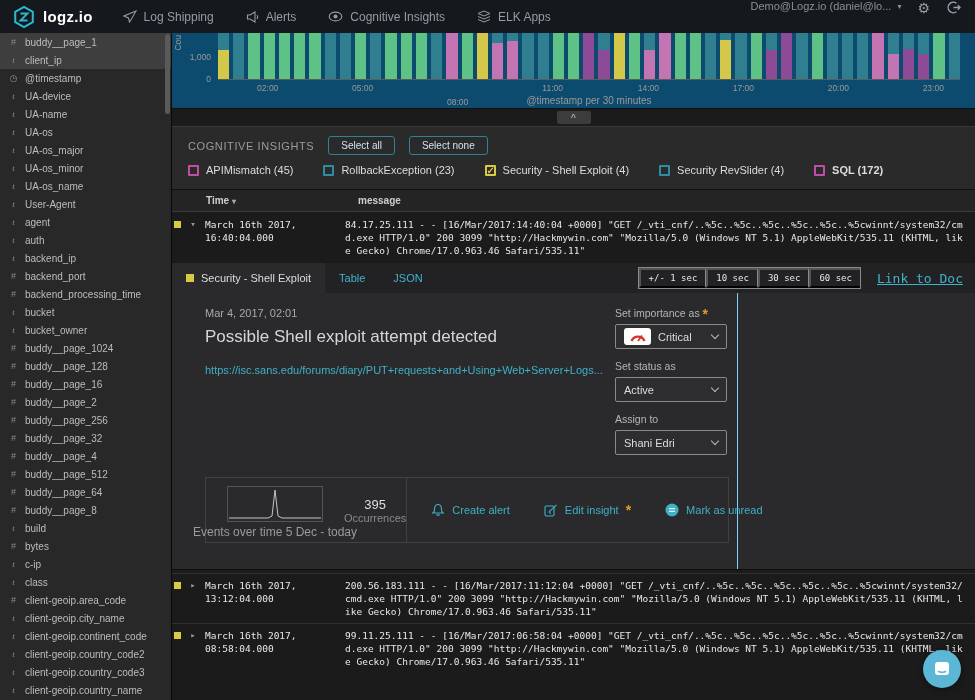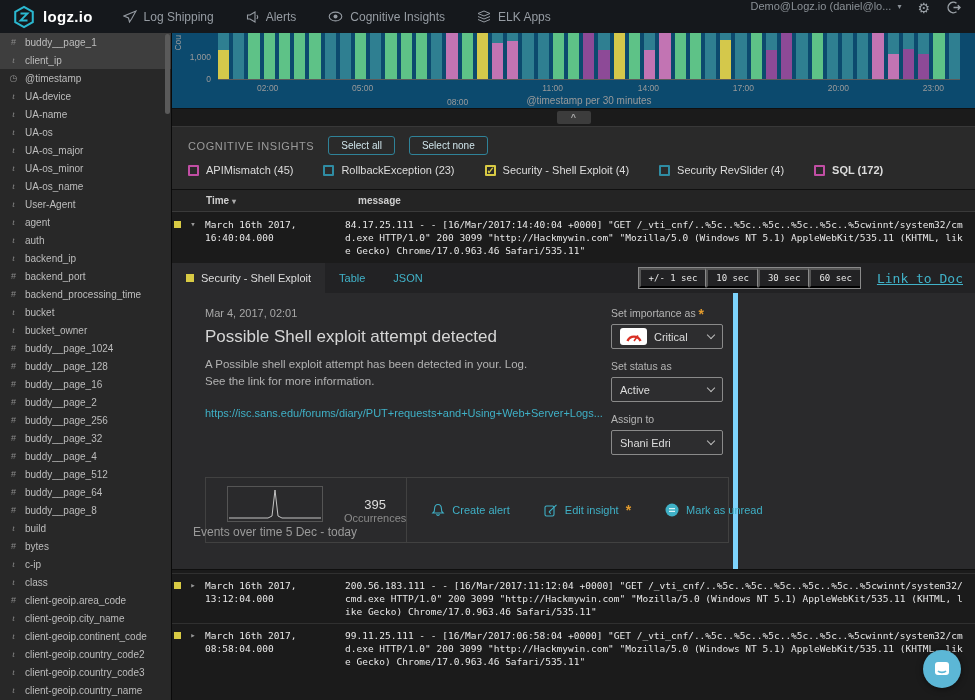--- a/index.html
+++ b/index.html
@@ -67,21 +67,21 @@
   .tabbar { display:flex; align-items:center; background:#222224; height:30px; }
   .tab { display:flex; align-items:center; gap:7px; padding:0 14px; font-size:11px; cursor:pointer; height:30px; }
   .tab.active { background:#2a2a2c; color:#ddd; }
   .tab.link { color:#41b2c8; }
   .sq { width:8px; height:8px; background:#d8ca44; }
   .tab-right { margin-left:auto; display:flex; align-items:center; gap:16px; padding-right:12px; }
   .secgroup { display:flex; border:1px solid #8a8a8a; border-radius:0; font-family:"DejaVu Sans Mono", monospace; font-size:9px; color:#e8e8e8; }
   .secbtn { padding:3px 8px; border-right:1px solid #8a8a8a; cursor:pointer; background:transparent; color:inherit; font:inherit; }
   .secbtn:last-child { border-right:none; }
   .doclink { font-family:"DejaVu Sans Mono", monospace; font-size:13px; color:#41b2c8; text-decoration:underline; cursor:pointer; }
-  .detail-inner { width:566px; border-right:5px solid #7dd3fc; padding:14px 0 26px 33px; }
+  .detail-inner { width:566px; border-right:1px solid #7dd3fc; padding:14px 0 26px 33px; }
   .cols { display:flex; }
   .dleft { width:355px; }
   .ddate { font-size:11px; color:#a8a8a8; }
   .dtitle { font-size:17px; font-weight:normal; color:#d6d6d6; margin-top:8px; }
   .ddesc { font-size:11.5px; color:#b2b2b2; margin-top:9px; line-height:17px; width:335px; }
   .dlink { display:inline-block; font-size:11px; color:#3fb0c6; margin-top:17px; cursor:pointer; text-decoration:none; }
   .dright { margin-left:auto; width:112px; margin-right:10px; }
   .dlabel { font-size:10.5px; color:#b5b5b5; margin:11px 0 5px; }
   .dlabel:first-child { margin-top:0; }
   .ast { color:#e39b2d; font-size:14px; font-weight:bold; line-height:8px; vertical-align:-2px; }
@@ -561,21 +561,20 @@
             </div>
             <a class="doclink">Link to Doc</a>
           </div>
         </div>
 
         <div class="detail-inner">
           <div class="cols">
             <div class="dleft">
               <div class="ddate">Mar 4, 2017, 02:01</div>
               <h2 class="dtitle">Possible Shell exploit attempt detected</h2>
-              <p class="ddesc">A Possible shell exploit attempt has been detected in your. Log. See the link for more information.</p>
               <a class="dlink">https://isc.sans.edu/forums/diary/PUT+requests+and+Using+Web+Server+Logs...</a>
             </div>
             <div class="dright">
               <div class="dlabel"><span>Set importance as</span> <span class="ast">*</span></div>
               <div class="sel">
                 <span class="gauge-pill">
                   <svg width="18" height="11" viewBox="0 0 18 11">
                     <path d="M2.5 10 A7 7 0 0 1 15.5 10" fill="none" stroke="#d93025" stroke-width="2.4"></path>
                     <path d="M9 10 L13 4.5" stroke="#d93025" stroke-width="1.6"></path>
                   </svg>

